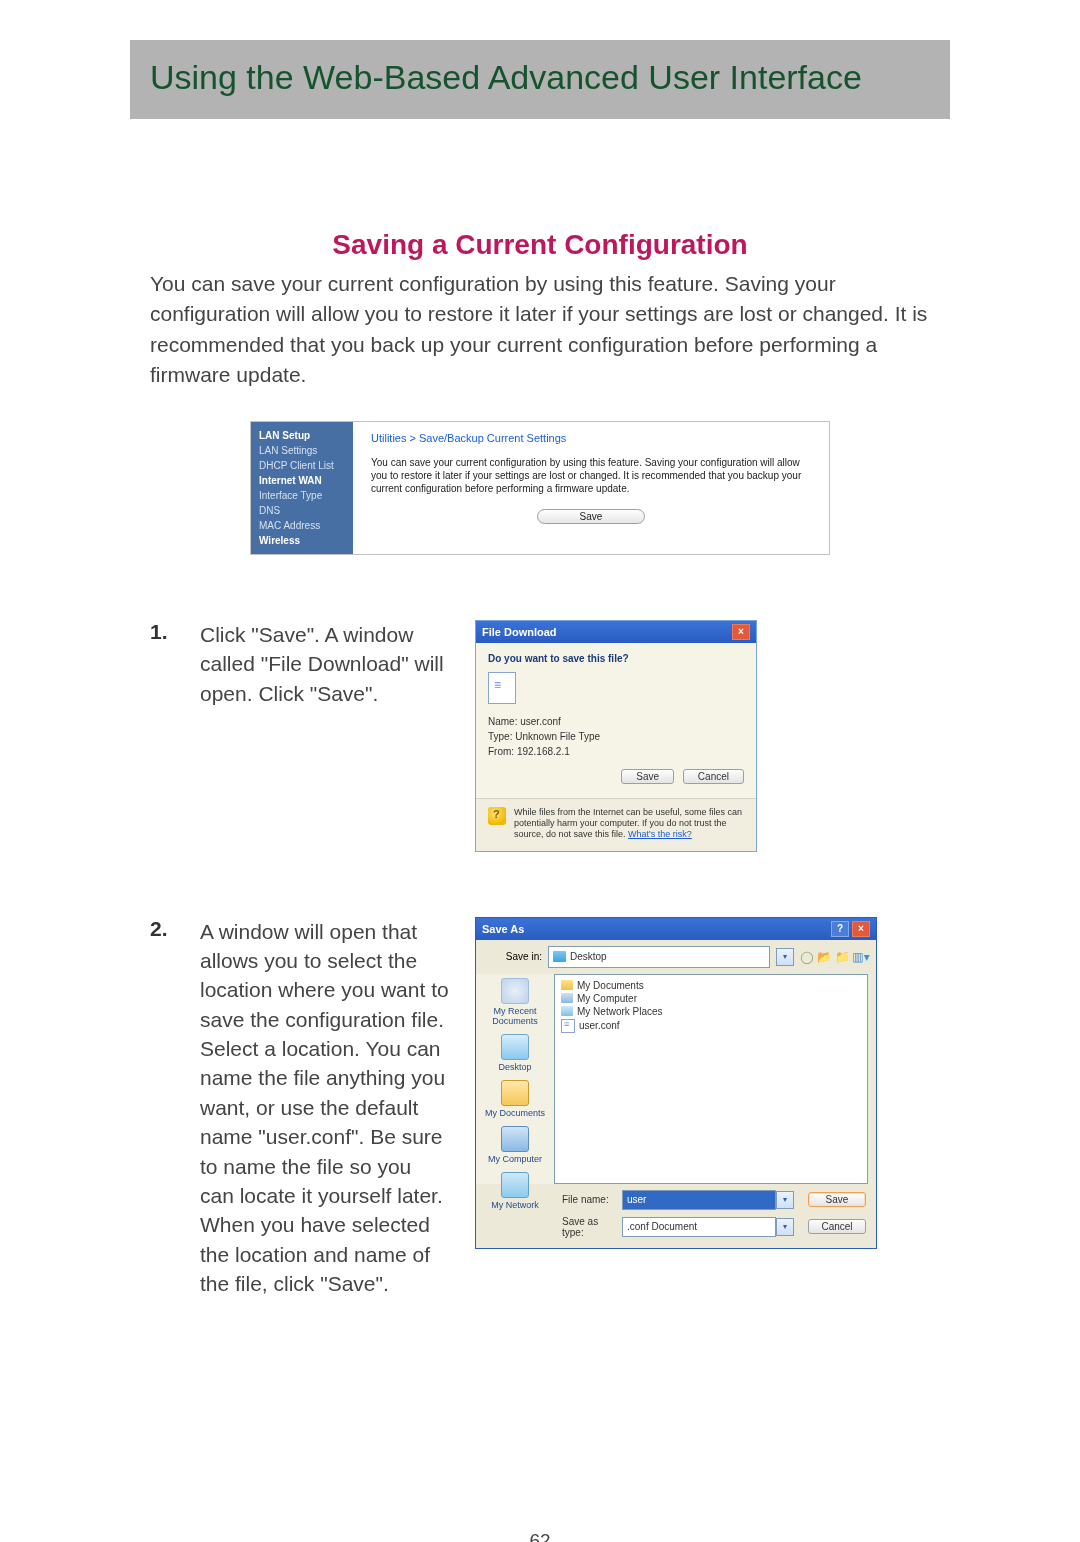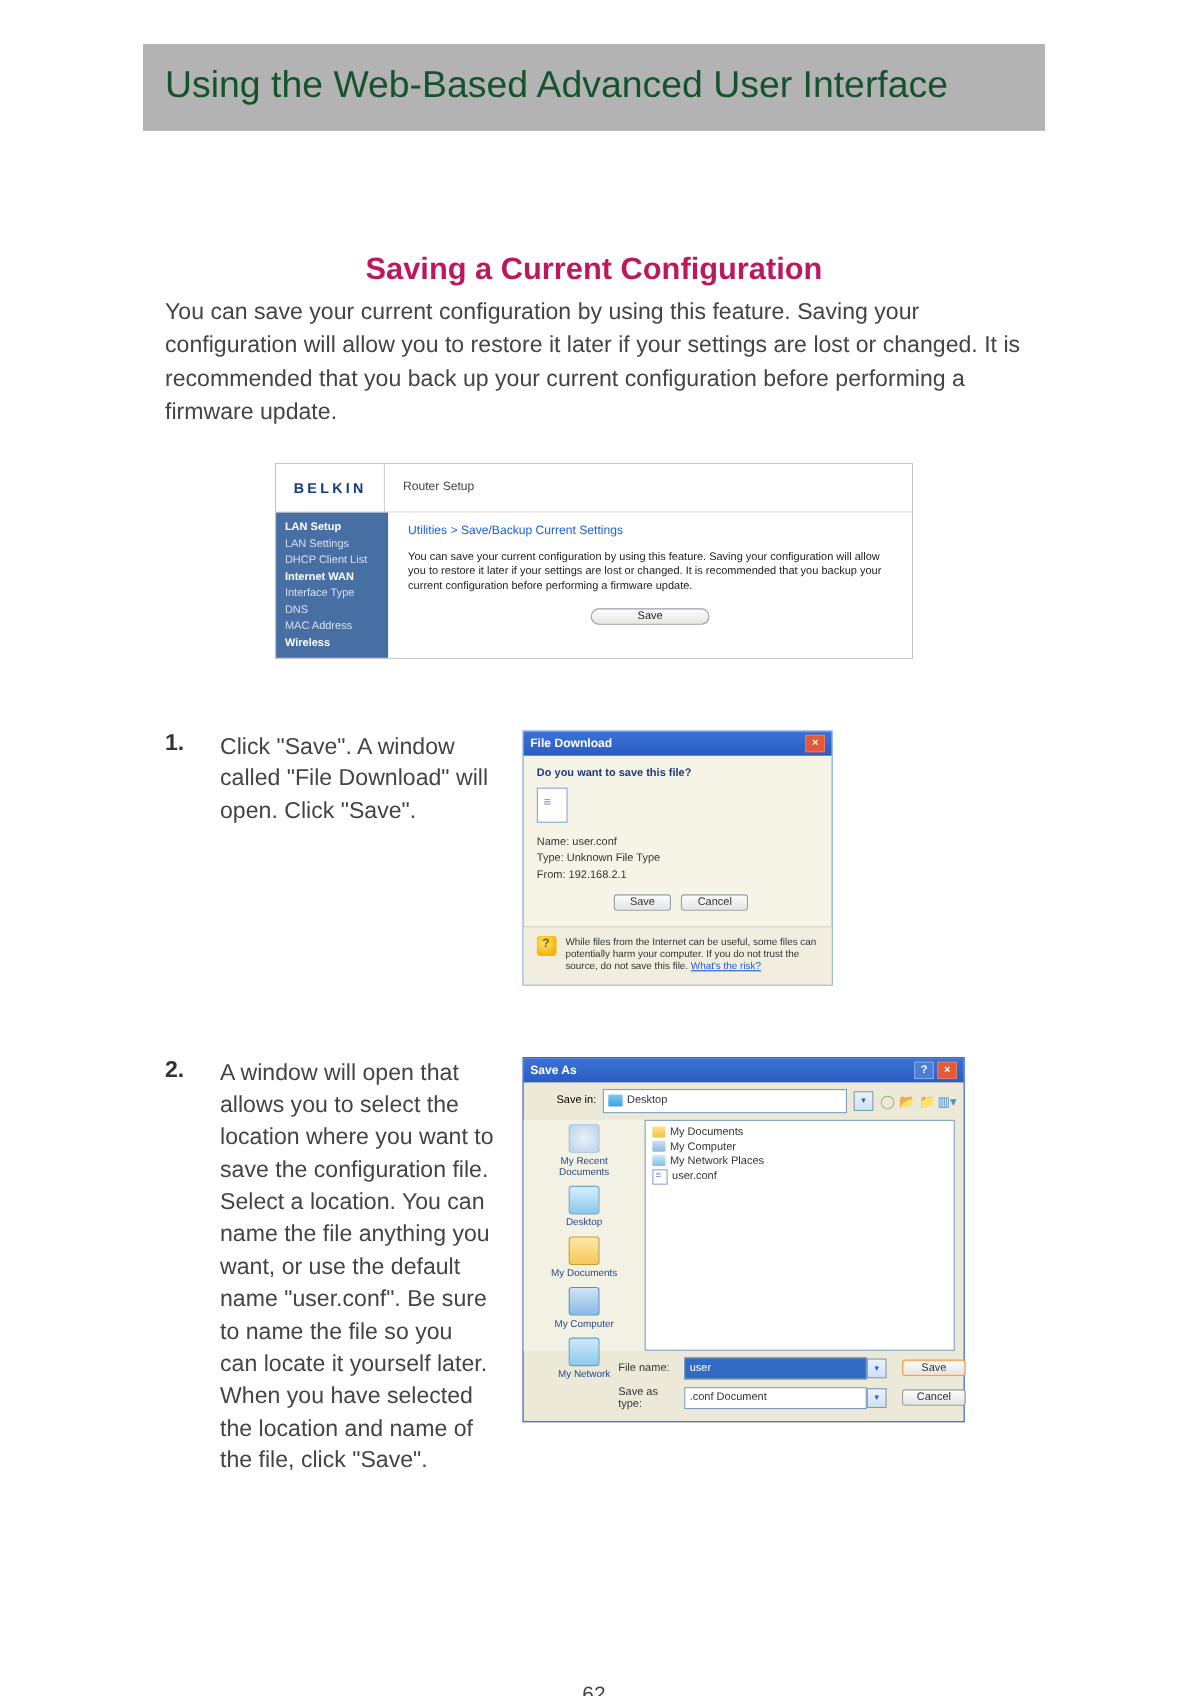--- a/index.html
+++ b/index.html
@@ -180,21 +180,21 @@
   }
   .fd-file-icon:before {
     content: "≡";
     color: #6a8fd0;
     position: absolute;
     top: 5px; left: 5px;
     font-size: 12px;
   }
   .fd-meta { line-height: 1.5; }
   .fd-meta-label { display: inline-block; }
-  .fd-btn-row { text-align: center; padding: 0 0 8px 0; }
+  .fd-btn-row { text-align: right; padding: 0 0 8px 0; }
   .xp-btn {
     display: inline-block;
     padding: 1px 14px;
     border: 1px solid #9aa0a8;
     border-radius: 3px;
     background: linear-gradient(#fdfdfd, #e4e4e4);
     font-size: 10px;
     margin-left: 6px;
   }
   .fd-warn {
@@ -284,21 +284,21 @@
   .sa-tb-new { color: #d6b84c; }
   .sa-tb-views { color: #4a8fd2; }
   .sa-body {
     display: flex;
     height: 210px;
   }
   .sa-left {
     width: 78px;
     background: #f3f1e4;
     border-right: 0;
-    padding: 4px 16px;
+    padding: 4px 0;
     display: flex;
     flex-direction: column;
     align-items: center;
     gap: 8px;
   }
   .sa-place {
     display: flex;
     flex-direction: column;
     align-items: center;
     gap: 2px;
@@ -324,21 +324,21 @@
     padding: 4px 6px;
     font-size: 10px;
   }
   .sa-fa-item { display: flex; align-items: center; gap: 4px; padding: 1px 0; }
   .ic-folder { width: 12px; height: 10px; background: linear-gradient(#ffe18a,#f2c14a); border-radius: 1px; flex: none; }
   .ic-comp { width: 12px; height: 10px; background: linear-gradient(#cfe0f6,#8ab9e4); border-radius: 1px; flex: none; }
   .ic-net { width: 12px; height: 10px; background: linear-gradient(#cfe8f8,#7ec2e8); border-radius: 1px; flex: none; }
   .ic-file { width: 12px; height: 12px; background: #fff; border: 1px solid #8aa4d6; flex: none; position: relative; }
   .ic-file:after { content: "≡"; position: absolute; top: -1px; left: 2px; font-size: 9px; color: #6a8fd0; }
   .sa-bottom {
-    padding: 6px 0 10px 8px;
+    padding: 6px 12px 10px 8px;
     display: grid;
     grid-template-columns: 78px 60px 1fr 18px 70px;
     row-gap: 6px;
     align-items: center;
   }
   .sa-bottom .spacer { }
   .sa-input {
     background: #fff;
     border: 1px solid #7f9db9;
     height: 18px;
@@ -364,24 +364,20 @@
 </head>
 <body>
 
 <div class="page">
   <div class="title-bar">Using the Web-Based Advanced User Interface</div>
 
   <div class="section-heading">Saving a Current Configuration</div>
   <div class="body-text">You can save your current configuration by using this feature. Saving your configuration will allow you to restore it later if your settings are lost or changed. It is recommended that you back up your current configuration before performing a firmware update.</div>
 
   <div class="router-screenshot">
-    <div class="router-header">
-      <div class="router-logo">BELKIN</div>
-      <div class="router-header-title">Router Setup</div>
-    </div>
     <div class="router-body">
       <div class="router-sidebar">
         <div class="sb-item sb-header">LAN Setup</div>
         <div class="sb-item">LAN Settings</div>
         <div class="sb-item">DHCP Client List</div>
         <div class="sb-item sb-header">Internet WAN</div>
         <div class="sb-item">Interface Type</div>
         <div class="sb-item">DNS</div>
         <div class="sb-item">MAC Address</div>
         <div class="sb-item sb-header">Wireless</div>

